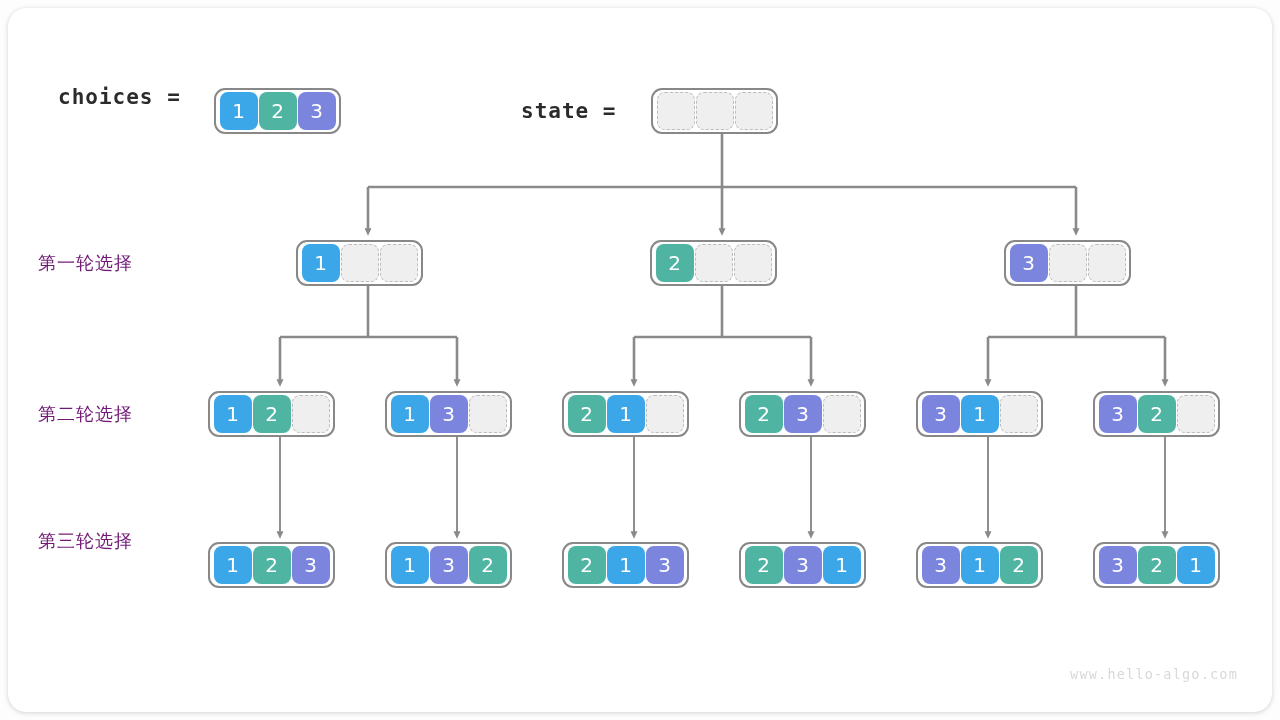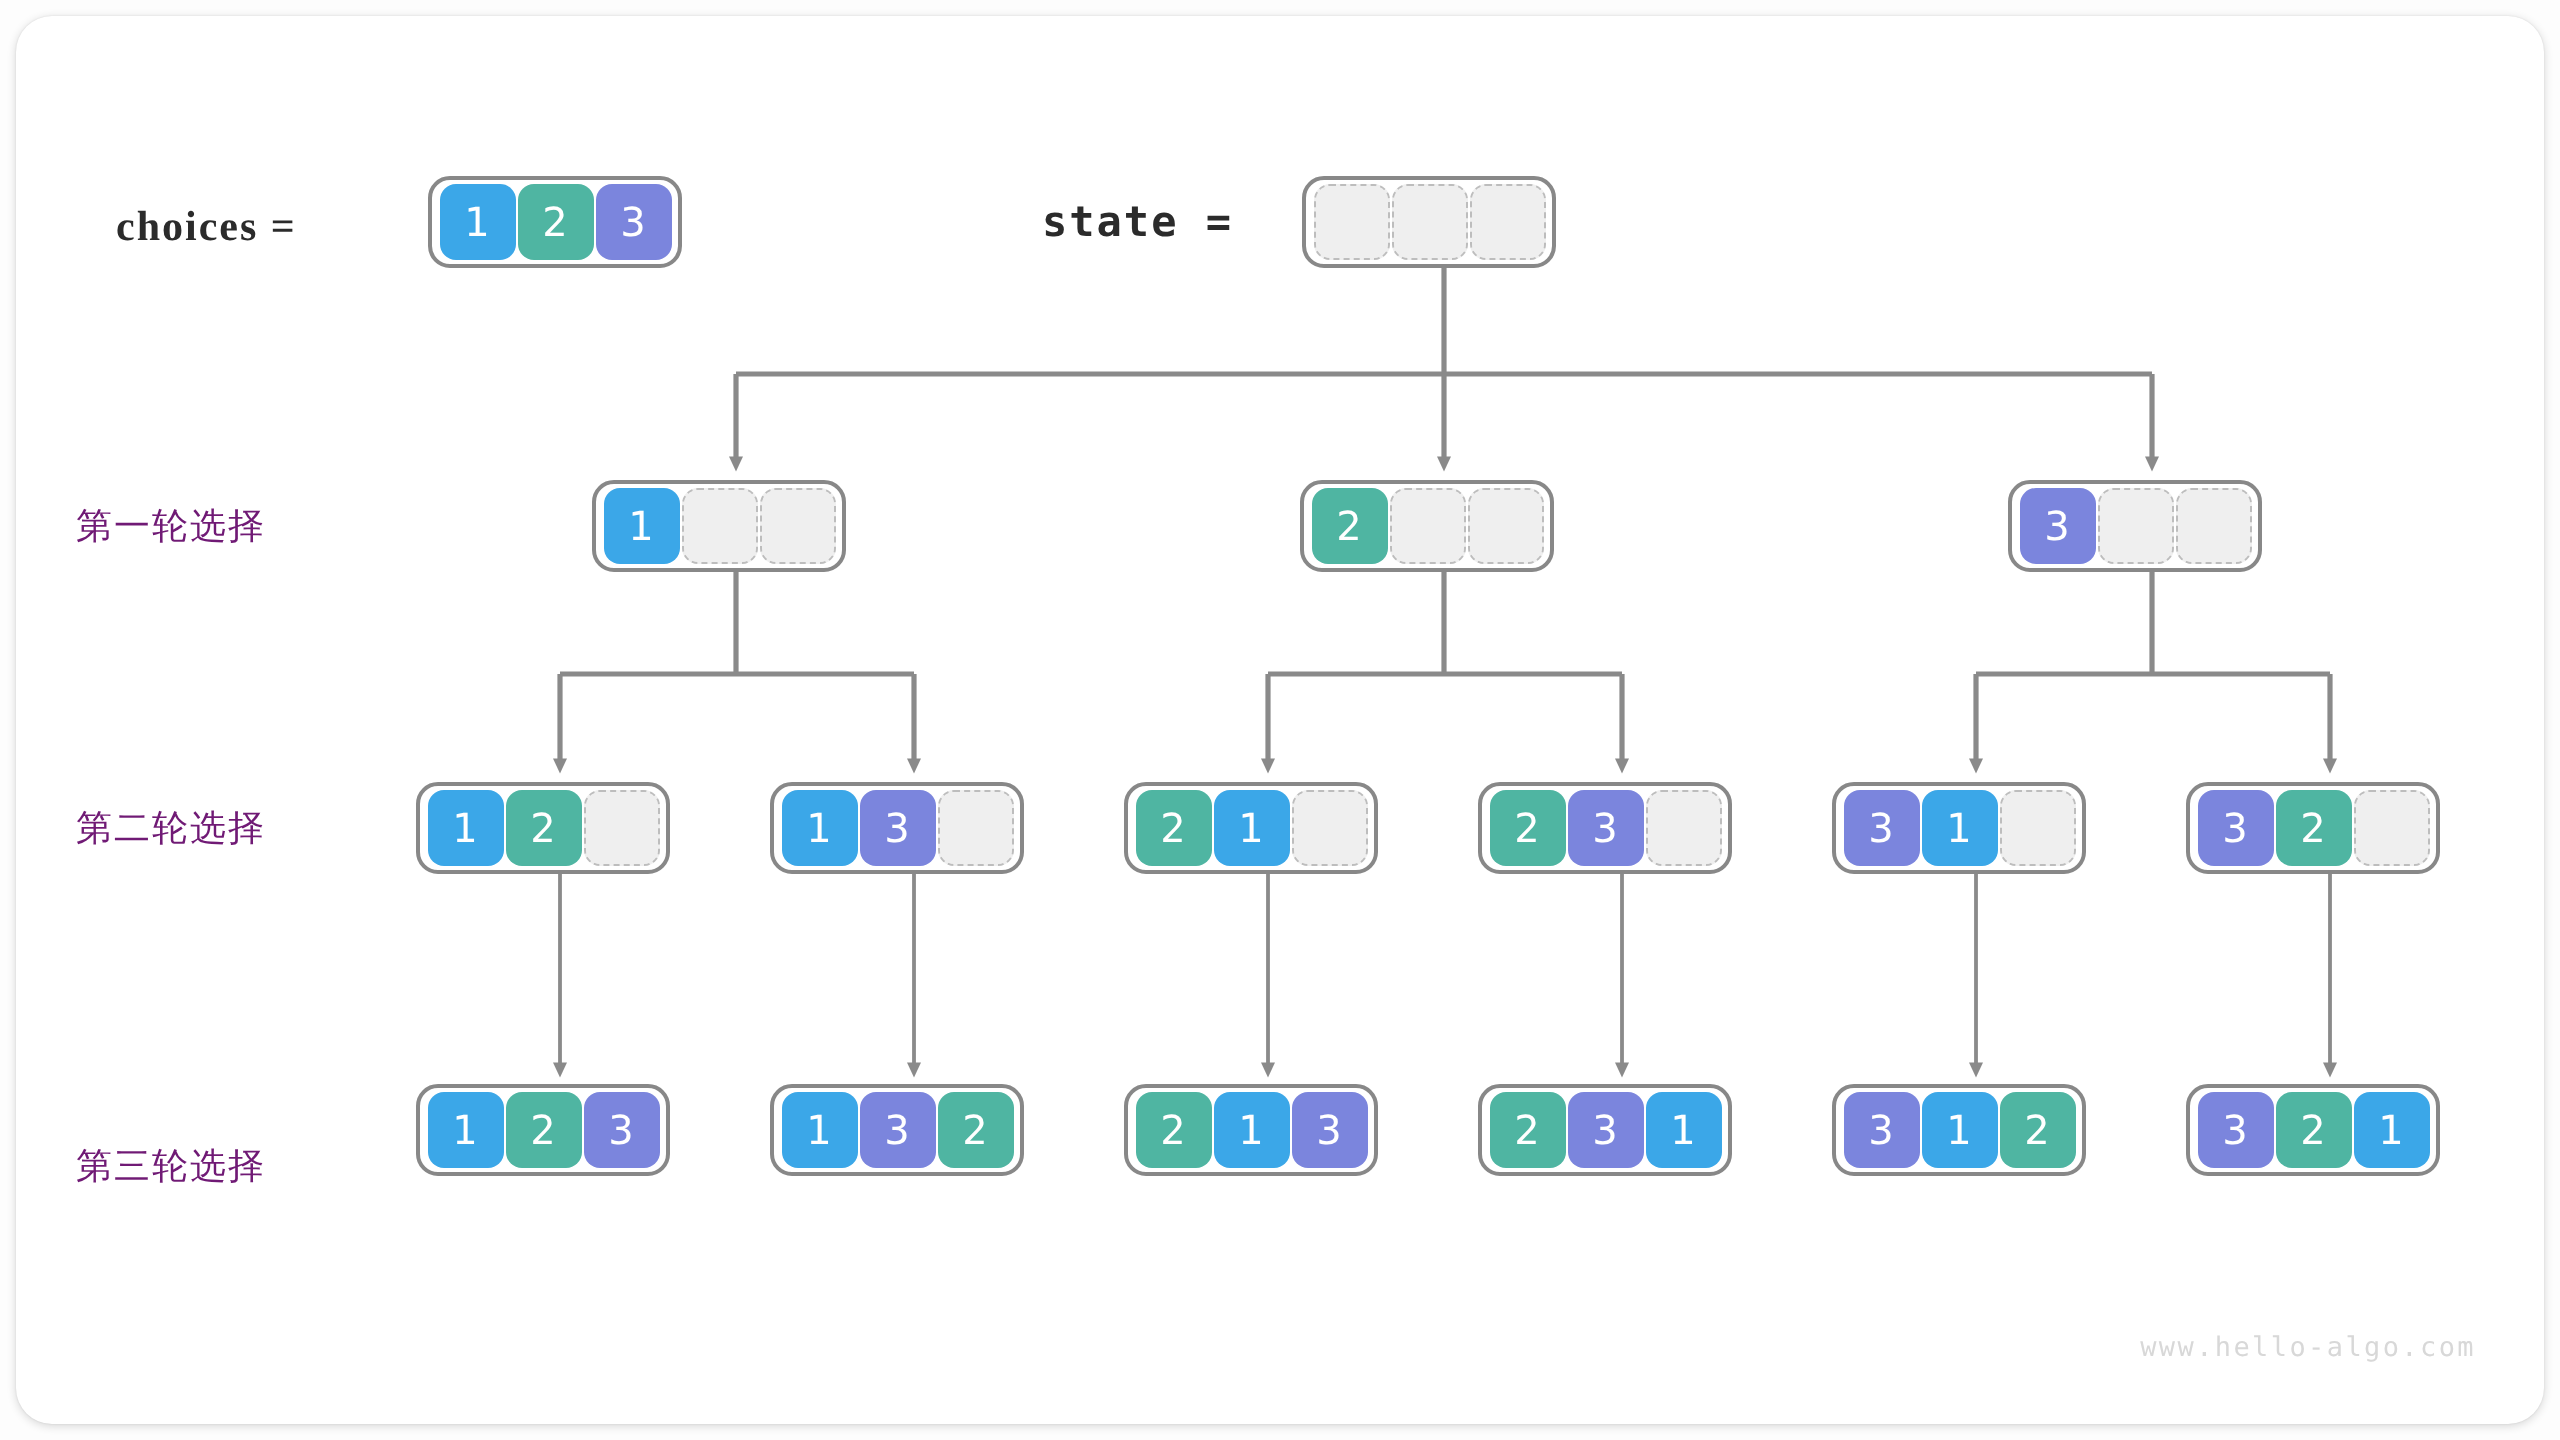--- a/index.html
+++ b/index.html
@@ -138,39 +138,39 @@
 
       <path d="M280,437 L280,535" marker-end="url(#arrow)"></path>
       <path d="M457,437 L457,535" marker-end="url(#arrow)"></path>
       <path d="M634,437 L634,535" marker-end="url(#arrow)"></path>
       <path d="M811,437 L811,535" marker-end="url(#arrow)"></path>
       <path d="M988,437 L988,535" marker-end="url(#arrow)"></path>
       <path d="M1165,437 L1165,535" marker-end="url(#arrow)"></path>
     </g>
   </svg>
 
-  <div class="mono-label" style="left:58px; top:101px;font-family:Liberation Serif, serif;">choices =</div>
+  <div class="mono-label" style="left:58px; top:85px;">choices =</div>
 
   <div class="array" style="left:214px; top:88px;">
     <div class="cell" style="background: rgb(59, 167, 232);">1</div>
     <div class="cell" style="background: rgb(79, 181, 162);">2</div>
     <div class="cell" style="background: rgb(123, 133, 221);">3</div>
   </div>
 
   <div class="mono-label" style="left:521px; top:99px;">state =</div>
 
   <div class="array" style="left:651px; top:88px;">
     <div class="cell empty"></div>
     <div class="cell empty"></div>
     <div class="cell empty"></div>
   </div>
 
   <div class="row-label" style="left:38px; top:251px;">第一轮选择</div>
   <div class="row-label" style="left:38px; top:402px;">第二轮选择</div>
-  <div class="row-label" style="left:38px; top:571px;">第三轮选择</div>
+  <div class="row-label" style="left:38px; top:529px;">第三轮选择</div>
 
   <div class="array" style="left:296px; top:240px;">
     <div class="cell" style="background: rgb(59, 167, 232);">1</div>
     <div class="cell empty"></div>
     <div class="cell empty"></div>
   </div>
   <div class="array" style="left:650px; top:240px;">
     <div class="cell" style="background: rgb(79, 181, 162);">2</div>
     <div class="cell empty"></div>
     <div class="cell empty"></div>

